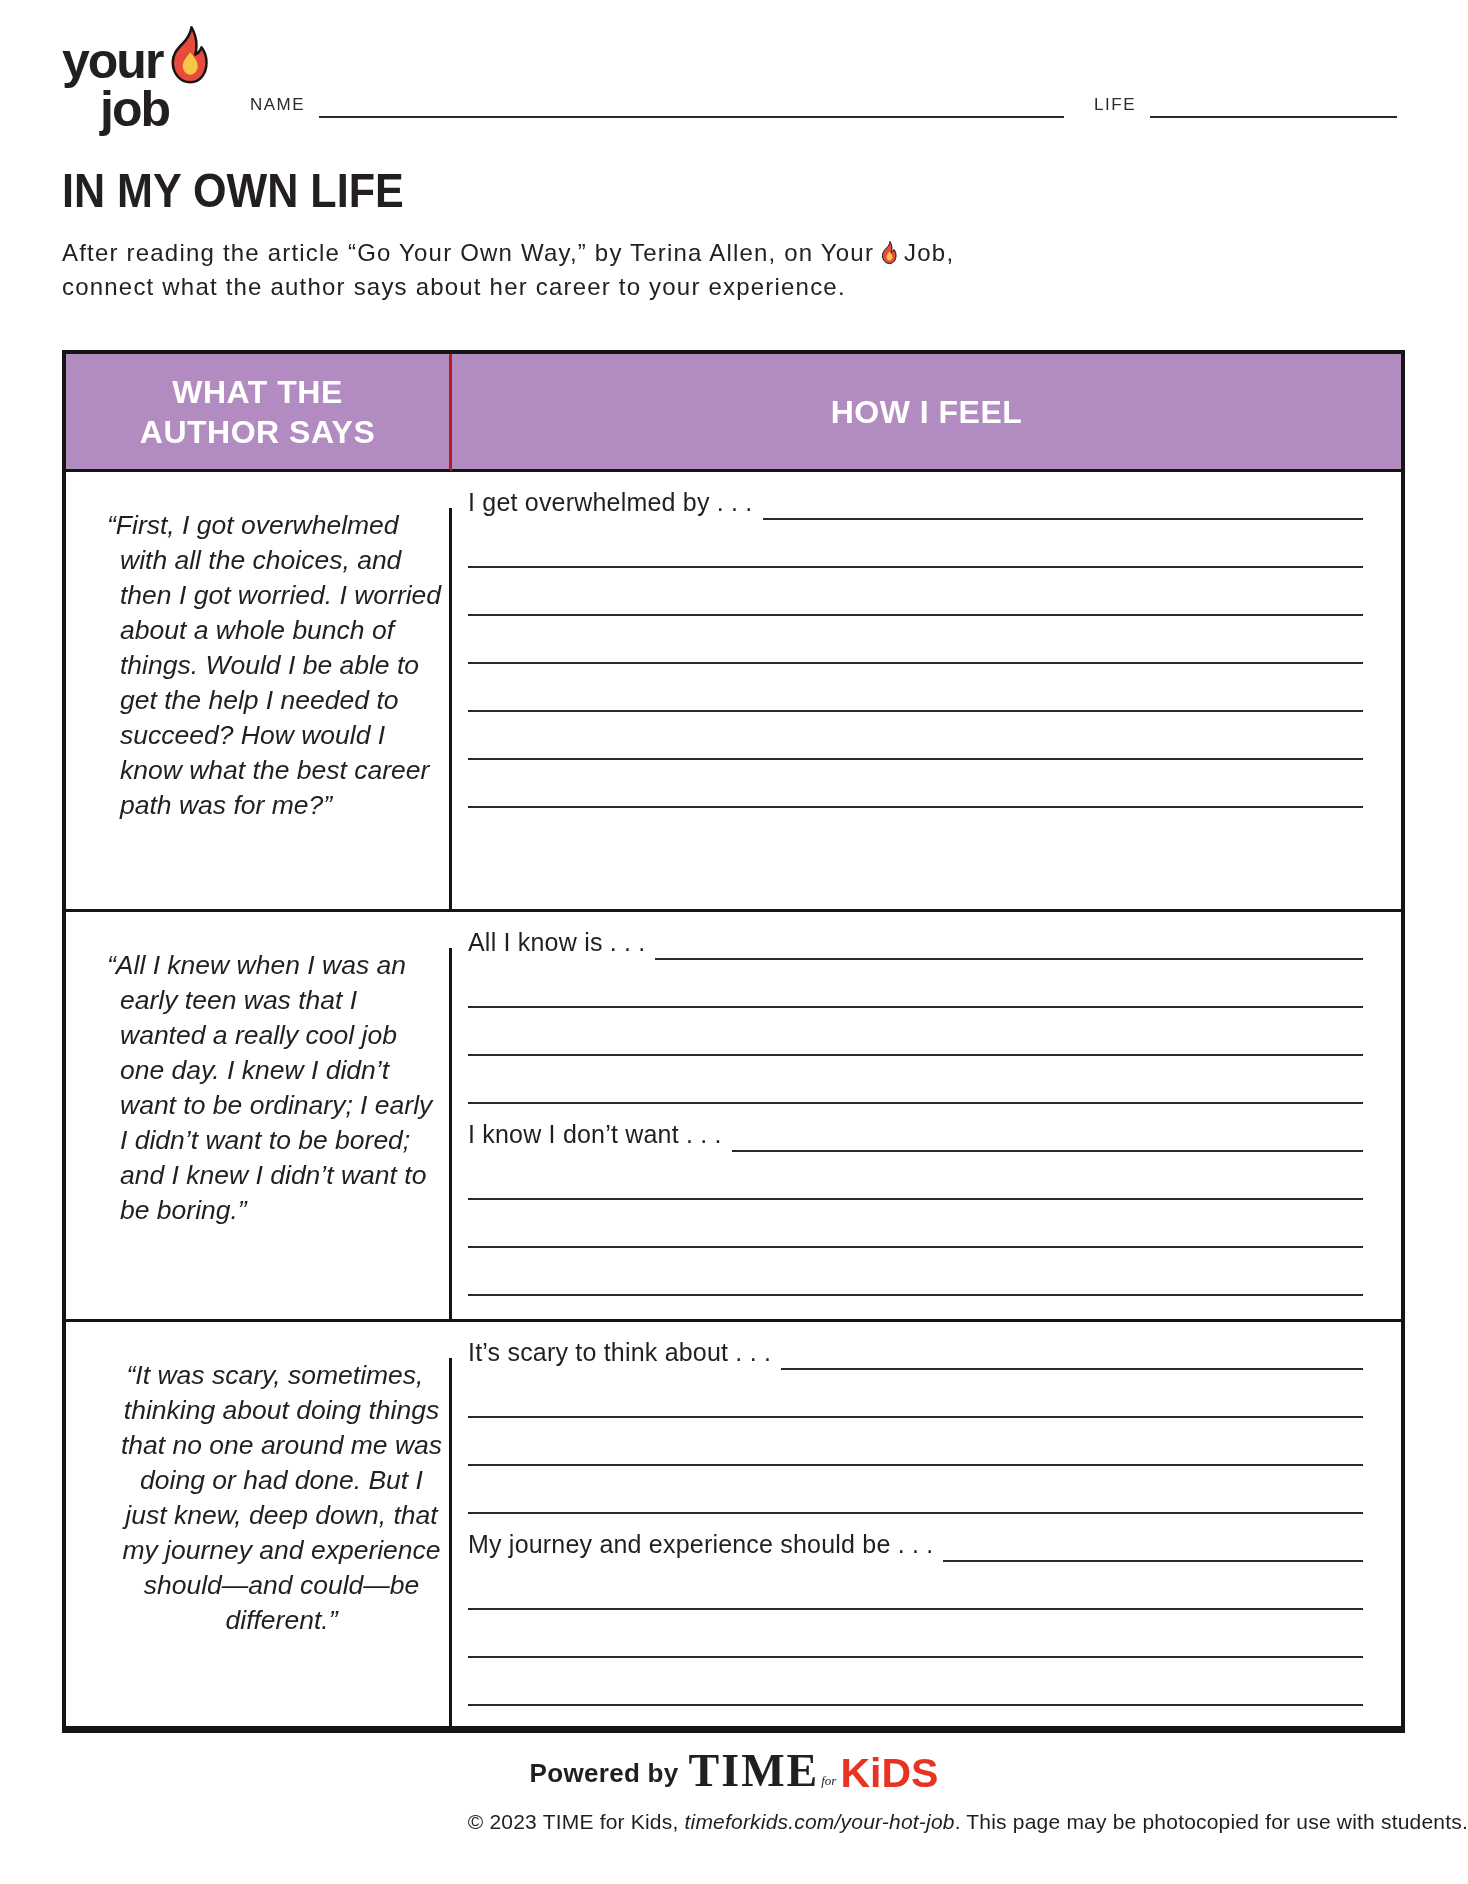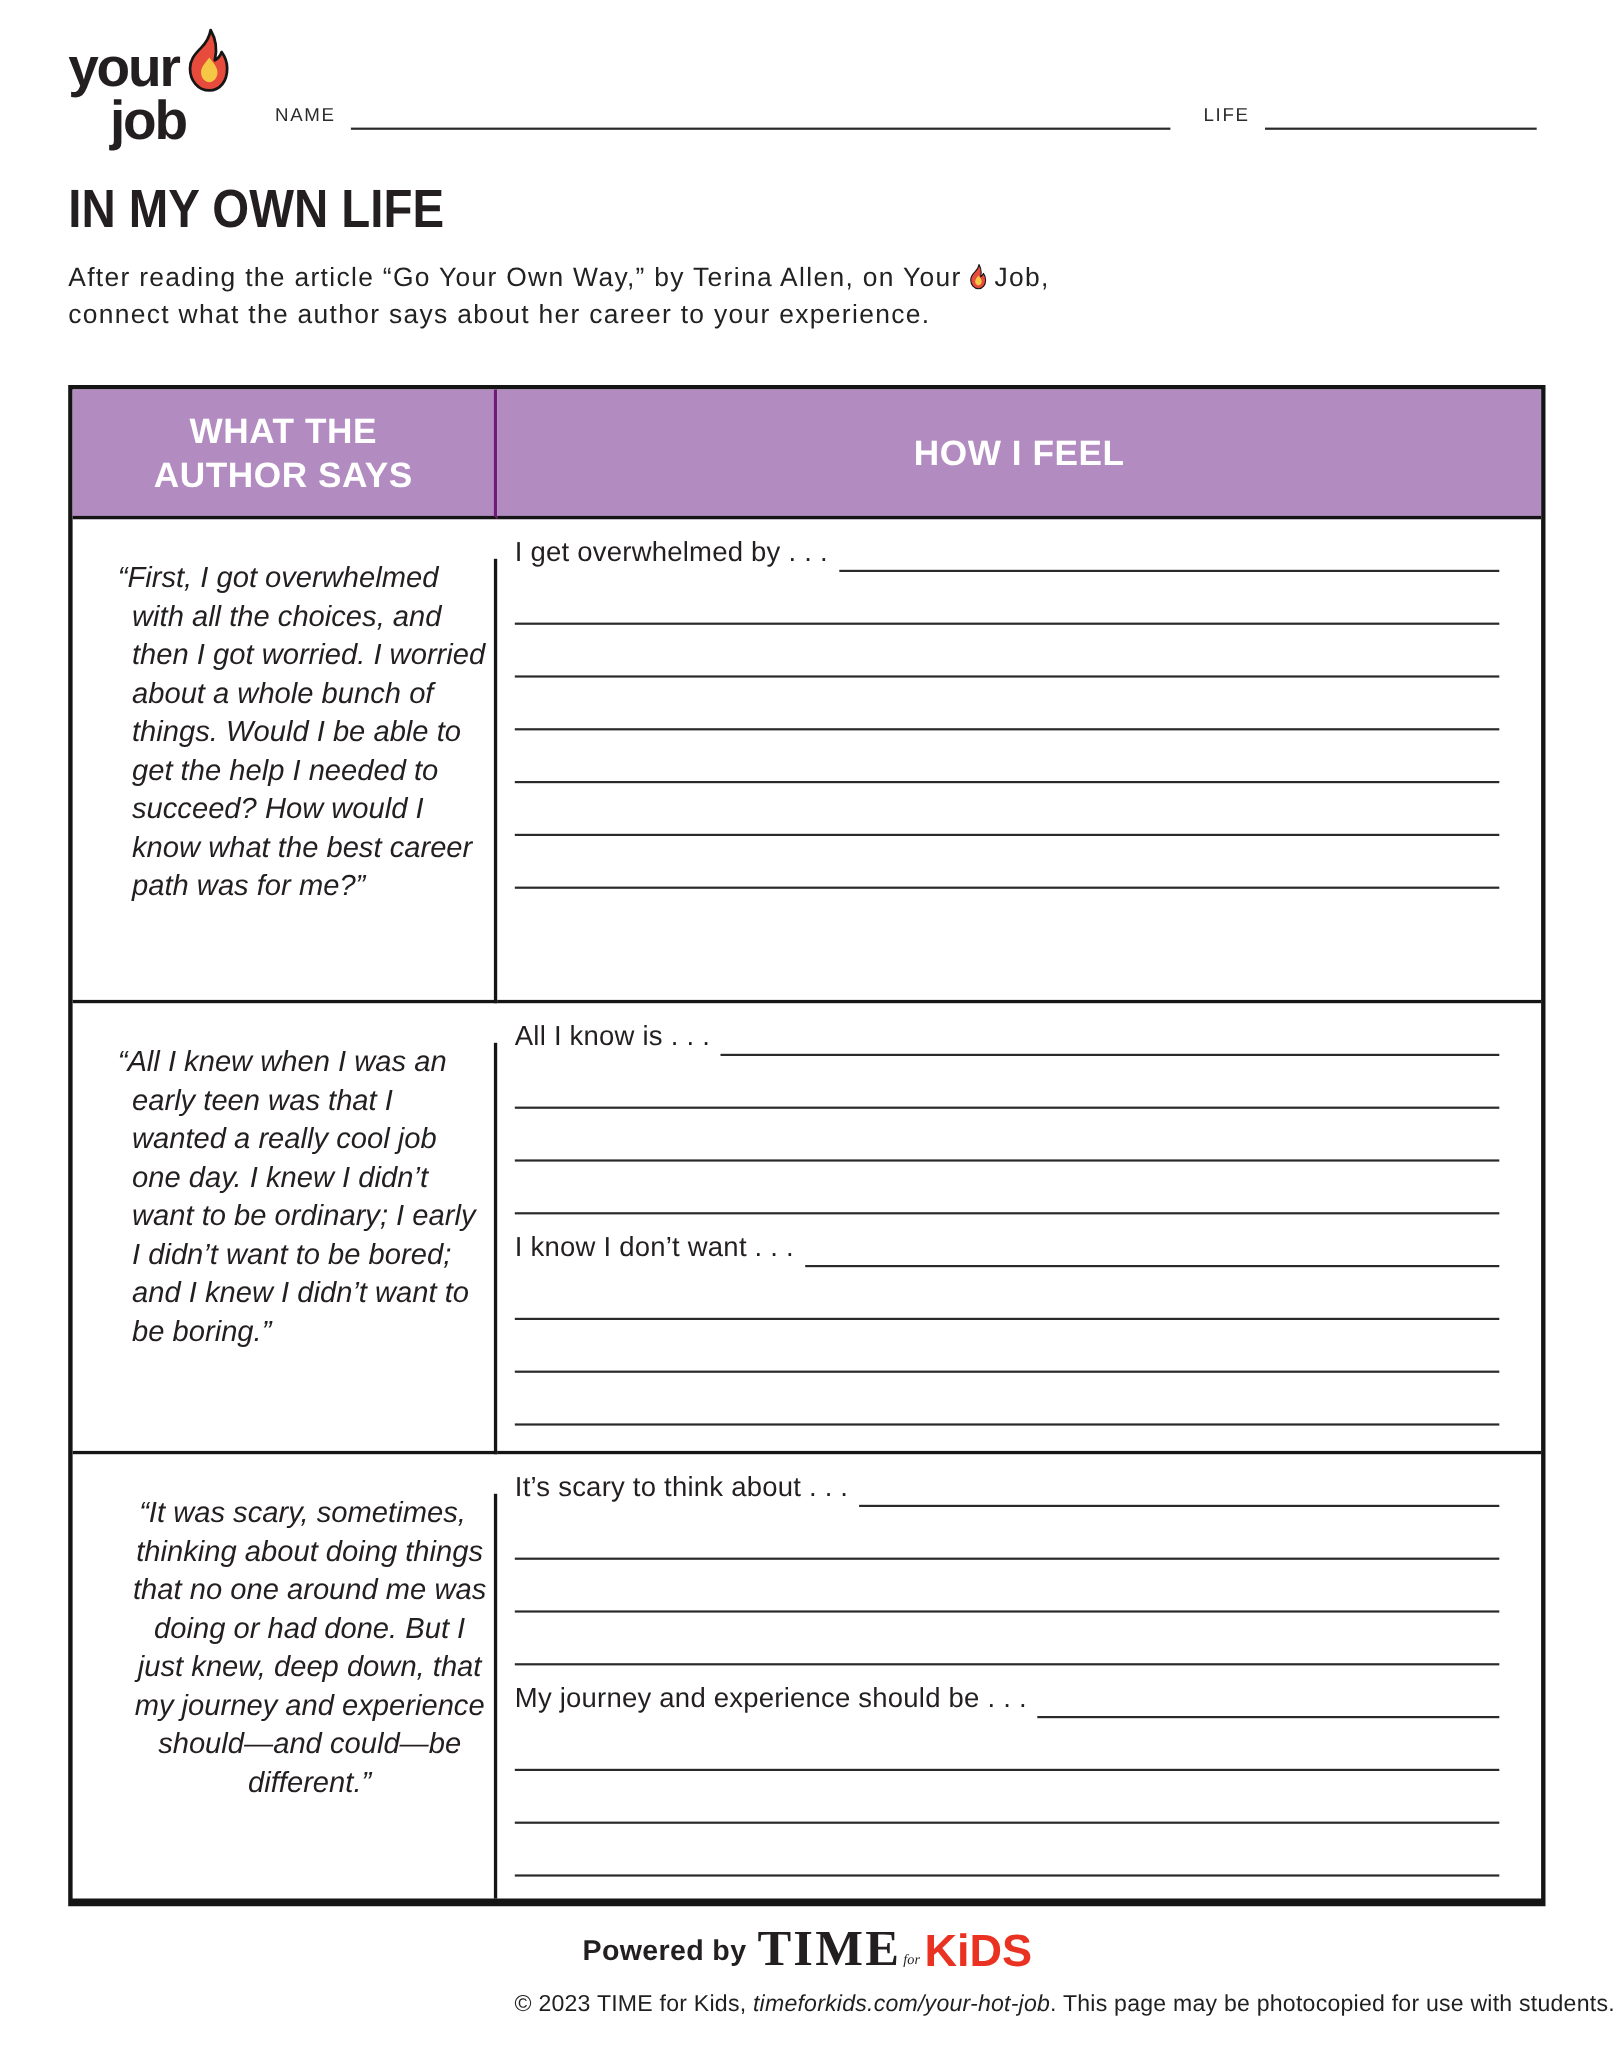--- a/index.html
+++ b/index.html
@@ -27,21 +27,21 @@
   .intro{position:absolute;left:62px;top:236px;font-size:24px;letter-spacing:1.2px;line-height:34px;color:#222;}
   .flame-small{display:inline-block;width:20px;height:24px;vertical-align:-4px;margin:0 5px;}
 
   
   .sheet{position:absolute;left:62px;top:350px;width:1343px;height:1383px;box-sizing:border-box;
          border:4px solid #151515;border-bottom-width:7px;
          display:grid;grid-template-columns:386px 1fr;grid-template-rows:118px 440px 410px auto;}
   .th{background:#b28cc1;border-bottom:3px solid #151515;display:flex;flex-direction:column;
       justify-content:center;align-items:center;color:#fff;font-weight:800;font-size:32px;
       line-height:40px;letter-spacing:.5px;box-sizing:border-box;}
-  .th-left{border-right:3px solid #701a75;}
+  .th-left{border-right:3px solid #b91c1c;}
   .cell{box-sizing:border-box;}
   .rb{border-bottom:3px solid #151515;}
   .cell.left{border-right:3px solid #151515;font-style:italic;font-size:26.5px;line-height:35px;
              padding:0 6px 0 54px;margin-top:36px;}
   .quote{margin:0;text-indent:-13px;}
   .pad1{padding-top:56px;}.pad2{padding-top:76px;}.pad3{padding-top:50px;text-align:center;}
   .cell.right{padding:0 38px 0 16px;}
   .rpad1{padding-top:28px;}.rpad2{padding-top:5px;}.rpad3{padding-top:4px;}
   .slot{height:48px;box-sizing:border-box;}
   .blankline{border-bottom:2px solid #2a2a2a;}

